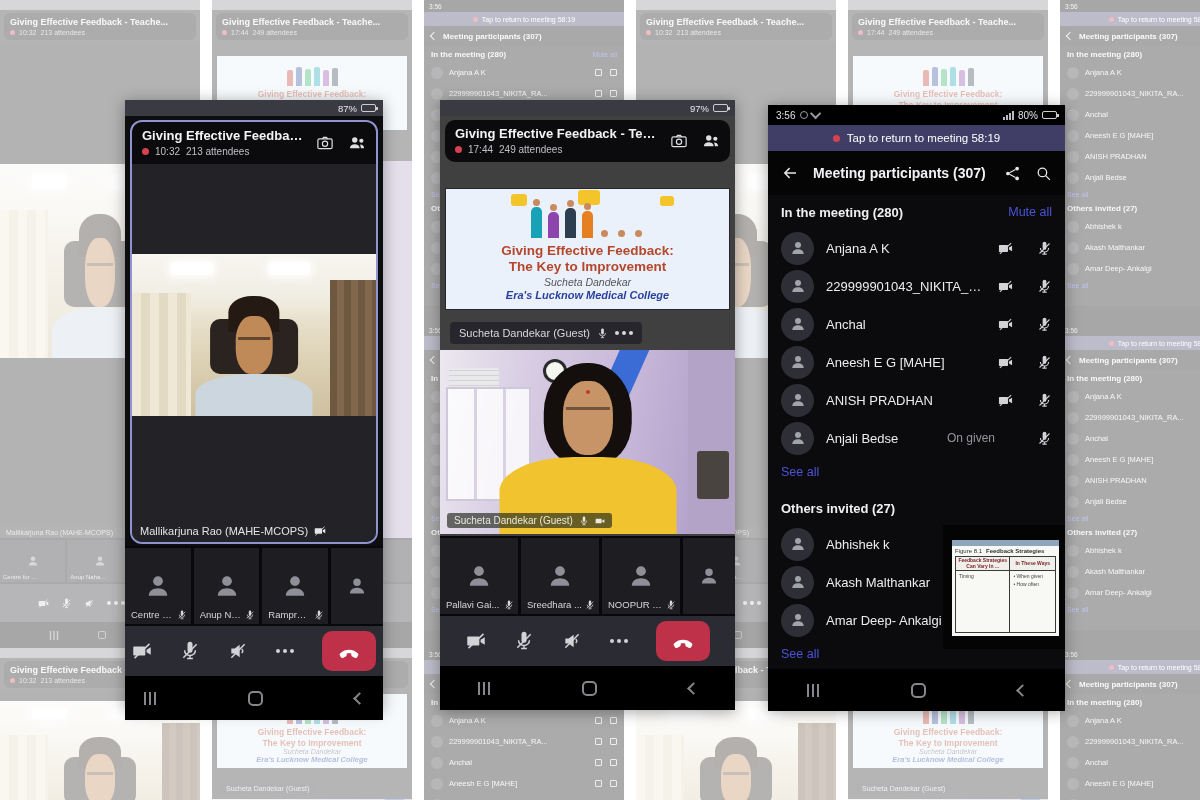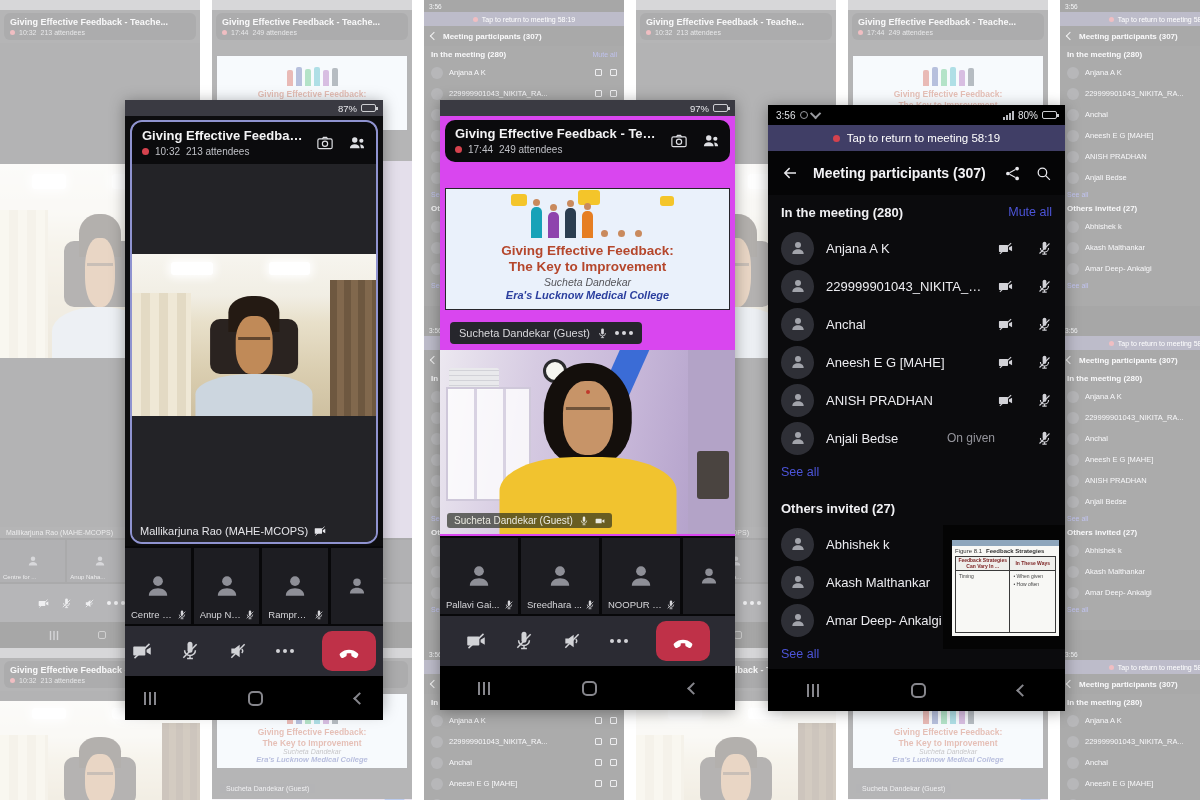--- a/index.html
+++ b/index.html
@@ -62,21 +62,21 @@
   .tile-name{position:absolute;left:6px;right:4px;bottom:4px;display:flex;align-items:center;gap:3px;
     font-size:9.5px;color:#d6d6da}
   .tile-name b{font-weight:normal;white-space:nowrap;overflow:hidden;text-overflow:ellipsis;flex:1;min-width:0}
   .tile.part{flex:0 0 52px}
   .controls{height:50px;background:#2b2b33;display:flex;align-items:center;justify-content:center;
     gap:28px;color:#d2d3d7;flex:none}
   .hangup{width:54px;height:40px;background:#bf3148;border-radius:10px;display:flex;align-items:center;justify-content:center;color:#fff}
   .navbar{height:44px;background:#000;display:flex;align-items:center;justify-content:center;gap:92px;flex:none}
 
   
-  .p-mid{background:#d946ef}
+  .p-mid{background:#404040}
   .p-mid .titlebar{margin:4px 5px 0;flex:none}
   .gap1{height:26px;flex:none}
   .slide{margin:0 5px;background:#eaf1fb;border:1px solid #26262b;padding:5px 8px 8px;
     display:flex;flex-direction:column;align-items:center;flex:none}
   .clip{height:44px;width:90%;position:relative;display:flex;align-items:flex-end;justify-content:center;gap:6px;margin-bottom:5px}
   .clip i{display:block;width:11px;border-radius:5px 5px 0 0;position:relative}
   .clip i::before{content:"";position:absolute;top:-8px;left:2px;width:7px;height:7px;border-radius:50%;background:#c98a5d}
   .clip i:nth-child(1){height:26px;background:#c0392b}.clip i:nth-child(2){height:30px;background:#2e4a9e}
   .clip i:nth-child(3){height:27px;background:#27ae60}.clip i:nth-child(4){height:31px;background:#17a2b8}
   .clip i:nth-child(5){height:26px;background:#8e44ad}.clip i:nth-child(6){height:30px;background:#2c3e50}

